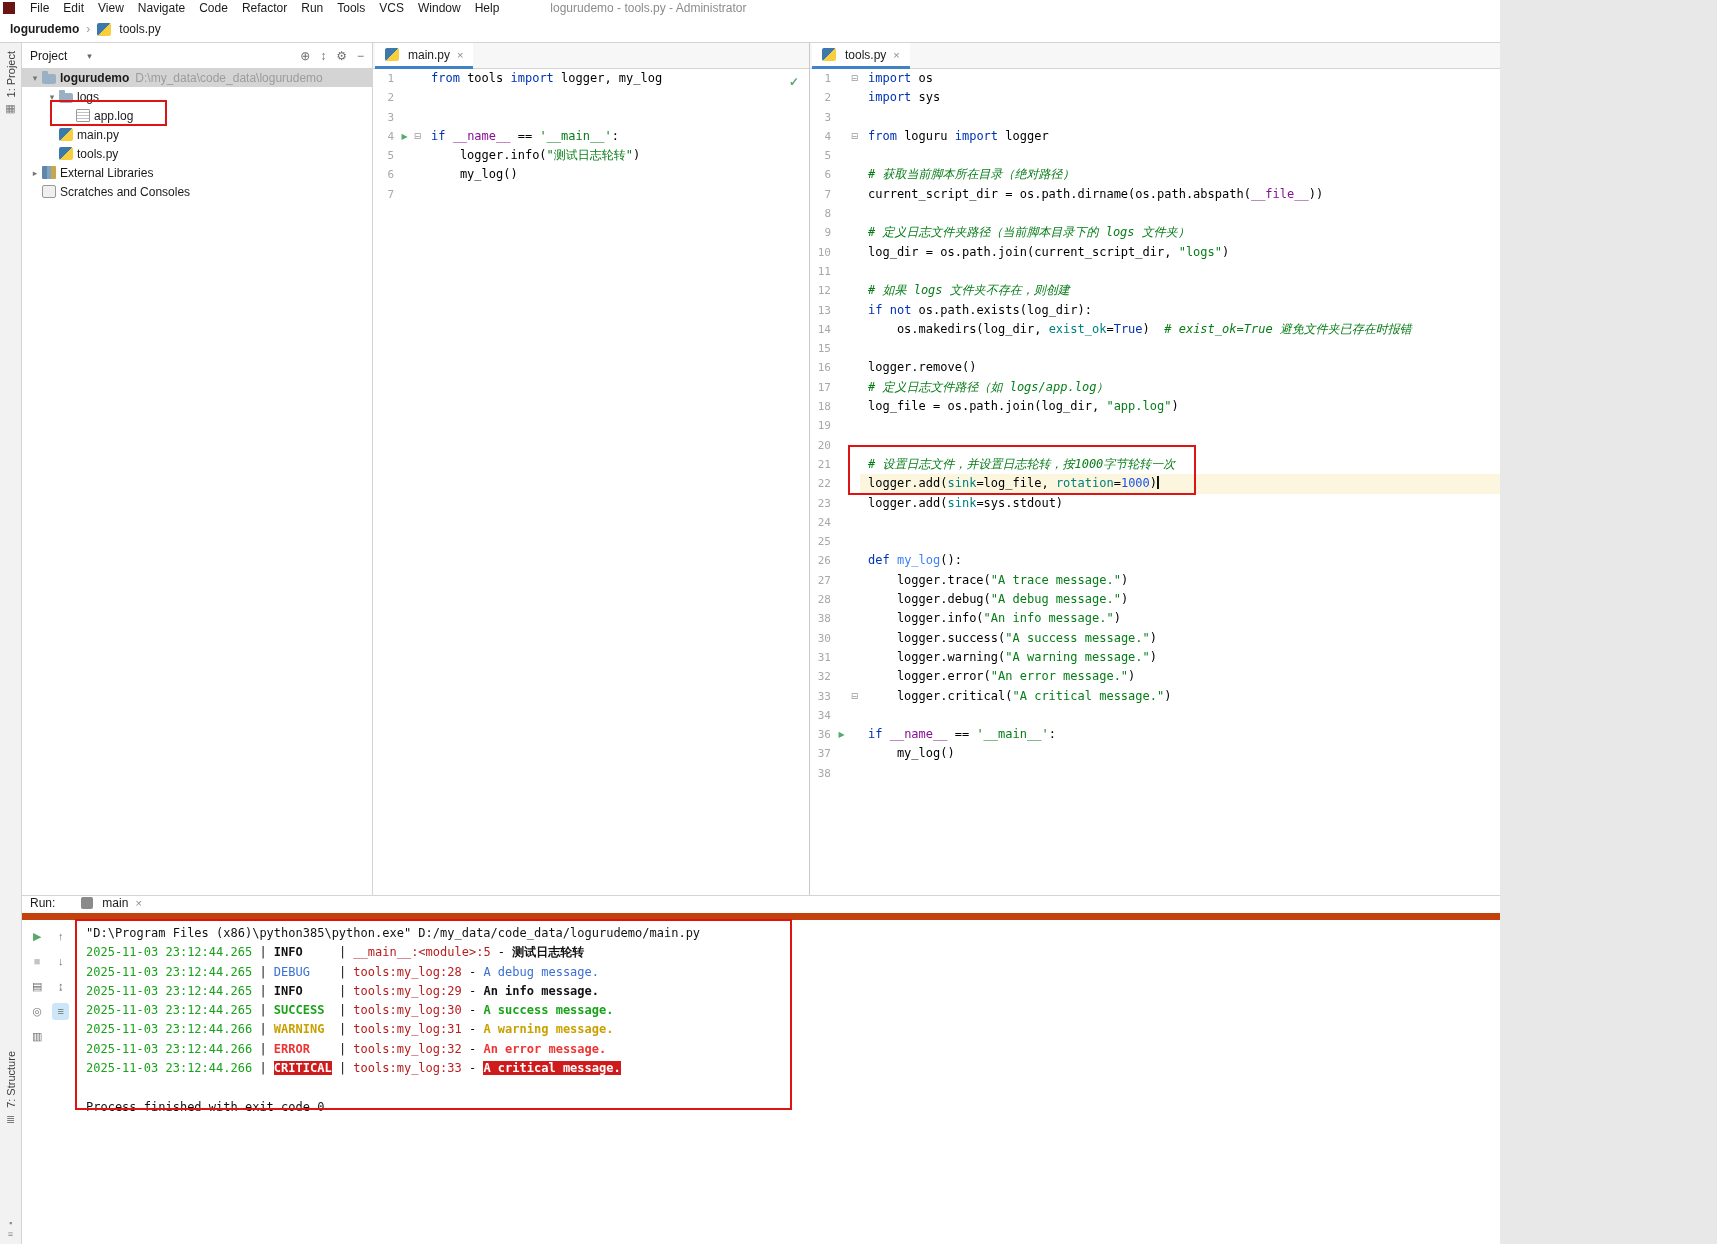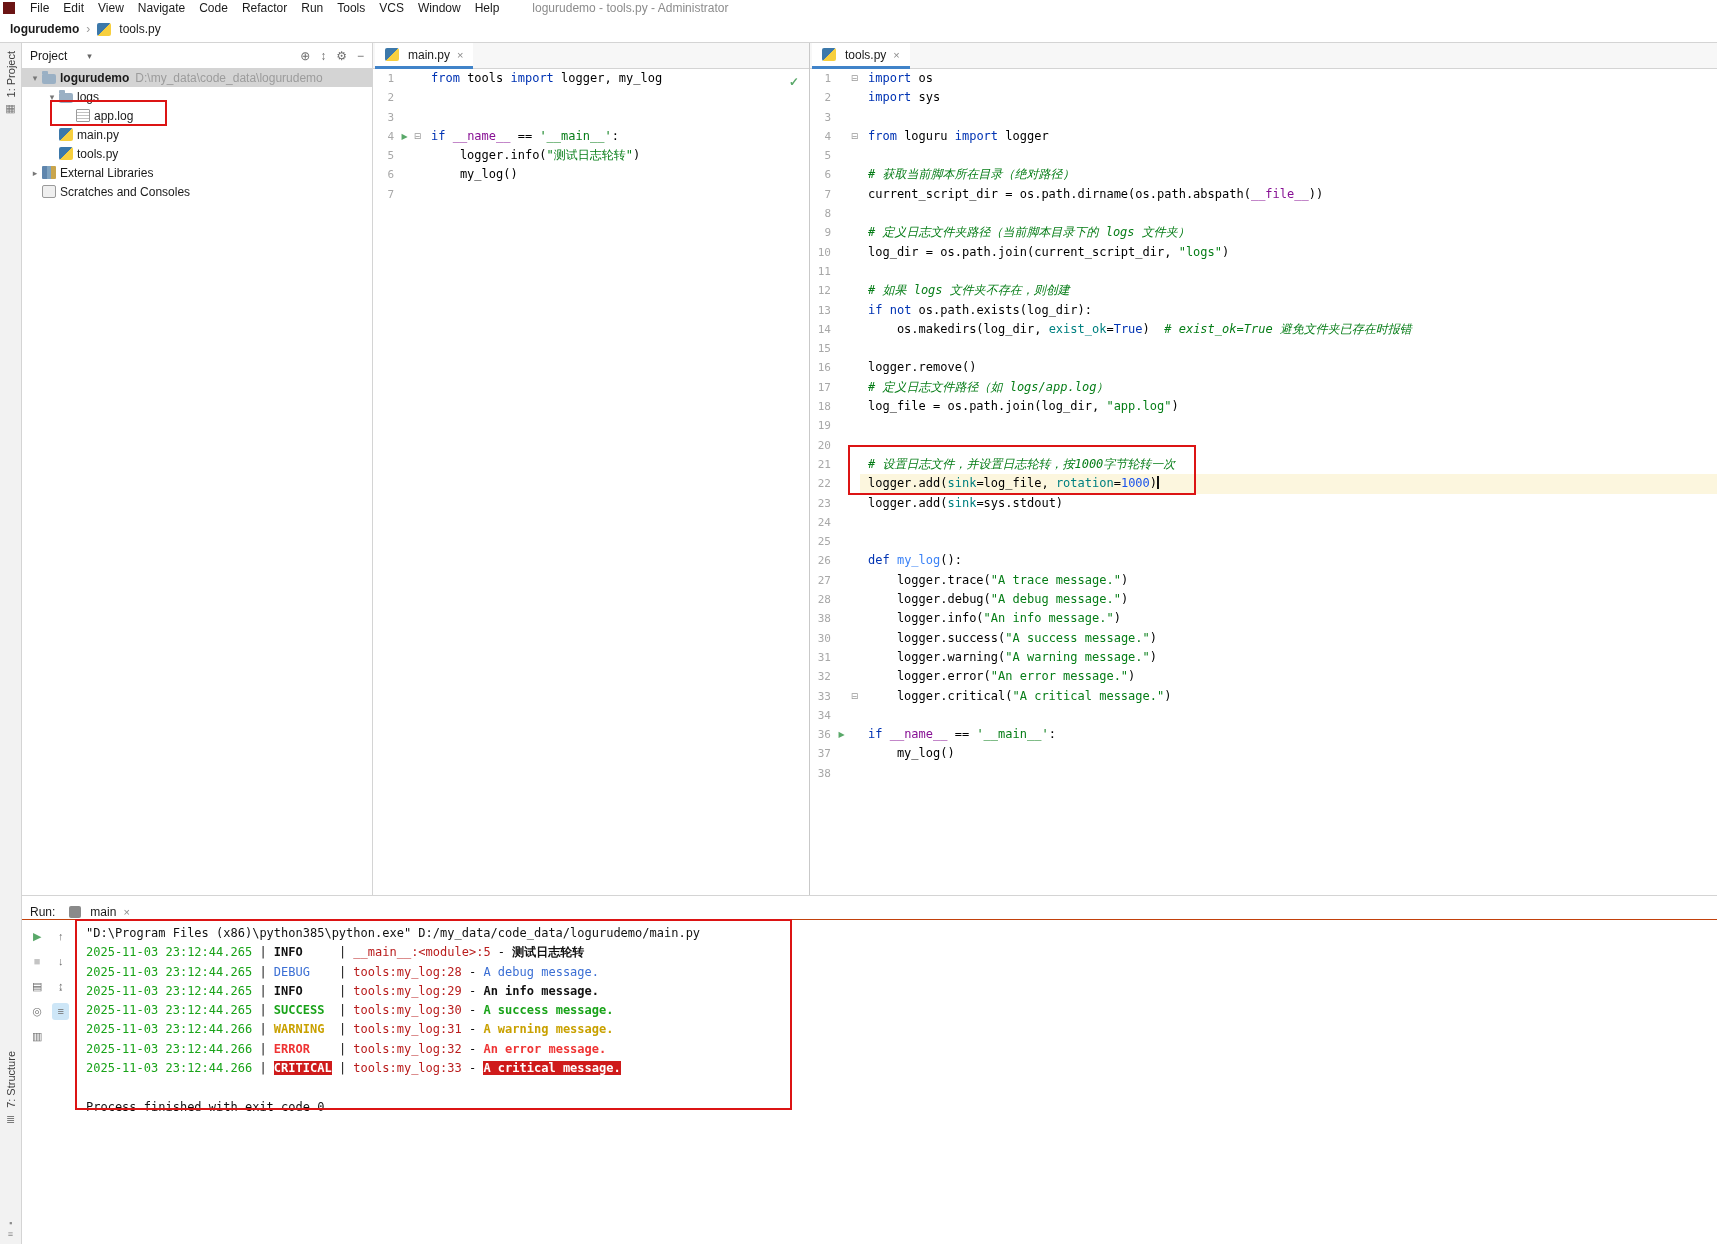--- a/index.html
+++ b/index.html
@@ -1,22 +1,22 @@
 <!DOCTYPE html>
 <html><head>
 <meta charset="utf-8">
 <style>
 *{box-sizing:border-box;margin:0;padding:0}
 html,body{width:1717px;height:1244px;overflow:hidden;background:#e8e8e8}
-.app{position:relative;width:1717px;height:1244px;background:#fff;font-family:"Liberation Sans",sans-serif;font-size:12px;color:#1a1a1a}
+.app{position:relative;width:1500px;height:1244px;background:#fff;font-family:"Liberation Sans",sans-serif;font-size:12px;color:#1a1a1a}
 .menubar{height:16px;display:flex;align-items:center;padding-left:3px}
 .logo{width:12px;height:12px;background:#6b1414;flex:none;margin-right:8px}
 .menus{display:flex}
 .menu-item{padding:0 7px;cursor:default}
-.win-title{color:#8c8c8c;margin-left:26px}
+.win-title{color:#8c8c8c;margin-left:44px}
 .breadcrumbbar{height:27px;display:flex;align-items:center;padding-left:10px;border-bottom:1px solid #d4d4d4;gap:4px}
 .b{font-weight:bold}
 .crumb-sep{color:#9a9a9a;margin:0 3px}
 .body{display:flex;height:1201px}
 .stripe{width:22px;flex:none;background:#f2f2f2;border-right:1px solid #d4d4d4;position:relative}
 .stripe-top{position:absolute;top:8px;left:0;width:21px;display:flex;flex-direction:column;align-items:center;gap:5px}
 .stripe-bottom{position:absolute;bottom:118px;left:0;width:21px;display:flex;flex-direction:column;align-items:center;gap:5px}
 .vtext{writing-mode:vertical-rl;transform:rotate(180deg);font-size:11px;color:#3d3d3d}
 .stripe-ic{color:#7a7a7a;font-size:11px}
 .stripe-foot{position:absolute;bottom:4px;left:0;width:21px;text-align:center;font-size:9px;color:#8a8a8a;line-height:11px}
@@ -61,21 +61,21 @@
 .caret{display:inline-block;width:2px;height:13px;background:#111;vertical-align:-2px}
 .tok.k{color:#0033b3}
 .tok.s{color:#067d17}
 .tok.c{color:#067d17;font-style:italic}
 .tok.n{color:#1750eb}
 .tok.m{color:#871094}
 .tok.p{color:#008080}
 .tok.fn{color:#3b82f6}
 .tok.t{color:#000}
 .run{flex:1;min-height:0;border-top:1px solid #d4d4d4;display:flex;flex-direction:column;background:#fff}
-.run-header{height:24px;flex:none;display:flex;align-items:flex-end;padding-left:8px;gap:10px;border-bottom:1px solid #c2410c}
+.run-header{height:24px;flex:none;display:flex;align-items:flex-start;padding-left:8px;gap:22px;border-bottom:7px solid #c2410c}
 .run-tab{display:flex;align-items:center;gap:5px;padding:0 4px}
 .run-body{flex:1;display:flex;min-height:0}
 .run-toolbar{width:54px;flex:none;display:flex;justify-content:space-evenly;padding-top:8px}
 .rt-col{display:flex;flex-direction:column;gap:8px;align-items:center}
 .rt-ic{width:17px;height:17px;line-height:17px;text-align:center;color:#6e6e6e;font-size:11px;border-radius:3px}
 .rt-ic.green{color:#59a869}
 .rt-ic.dim{color:#c4c4c4}
 .rt-ic.sel{background:#cde6f7}
 .console{flex:1;padding:4px 0 0 10px;font-family:"DejaVu Sans Mono",monospace;font-size:12px;line-height:19.3px;white-space:pre;overflow:hidden;color:#111}
 .cline{height:19.3px}

